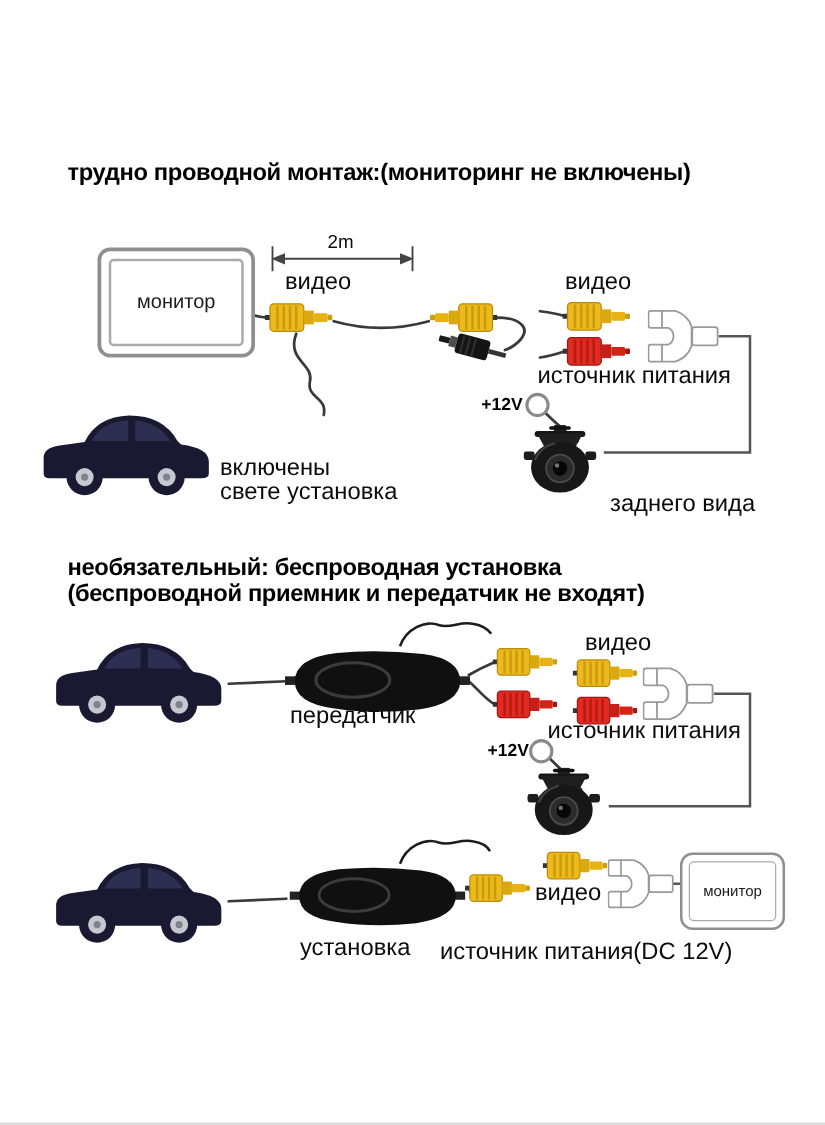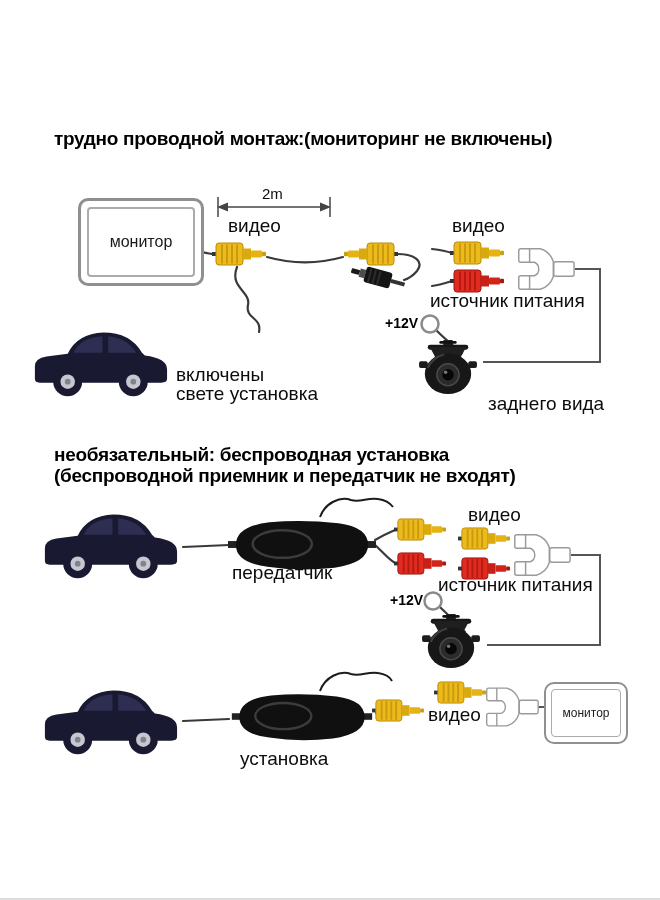--- a/index.html
+++ b/index.html
@@ -242,15 +242,16 @@
 
   <svg class="abs" style="left:486px;top:682px;z-index:2" width="54" height="50">
       <use href="#sym-splitter"></use>
     </svg>
 
   <div class="monitor small" style="left:544px;top:682px;width:80px;height:58px;z-index:2">
     <div class="screen"></div>
     <span class="mlabel">монитор</span>
   </div>
 
+  <div class="lbl" style="left:352px;top:751px;z-index:3">источник питания(DC 12V)</div>
 
   <div class="bottom-line"></div>
 </div>
 
 </body></html>

